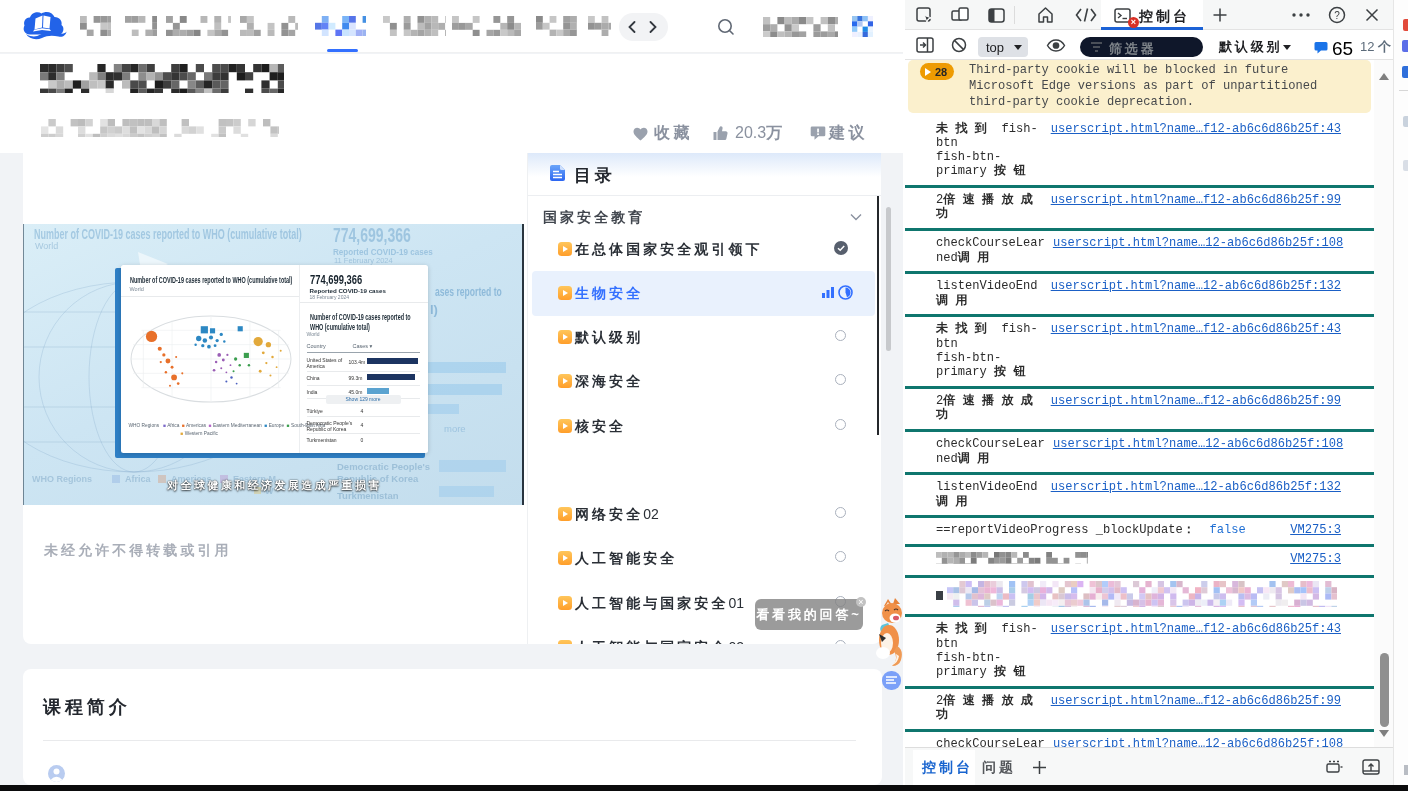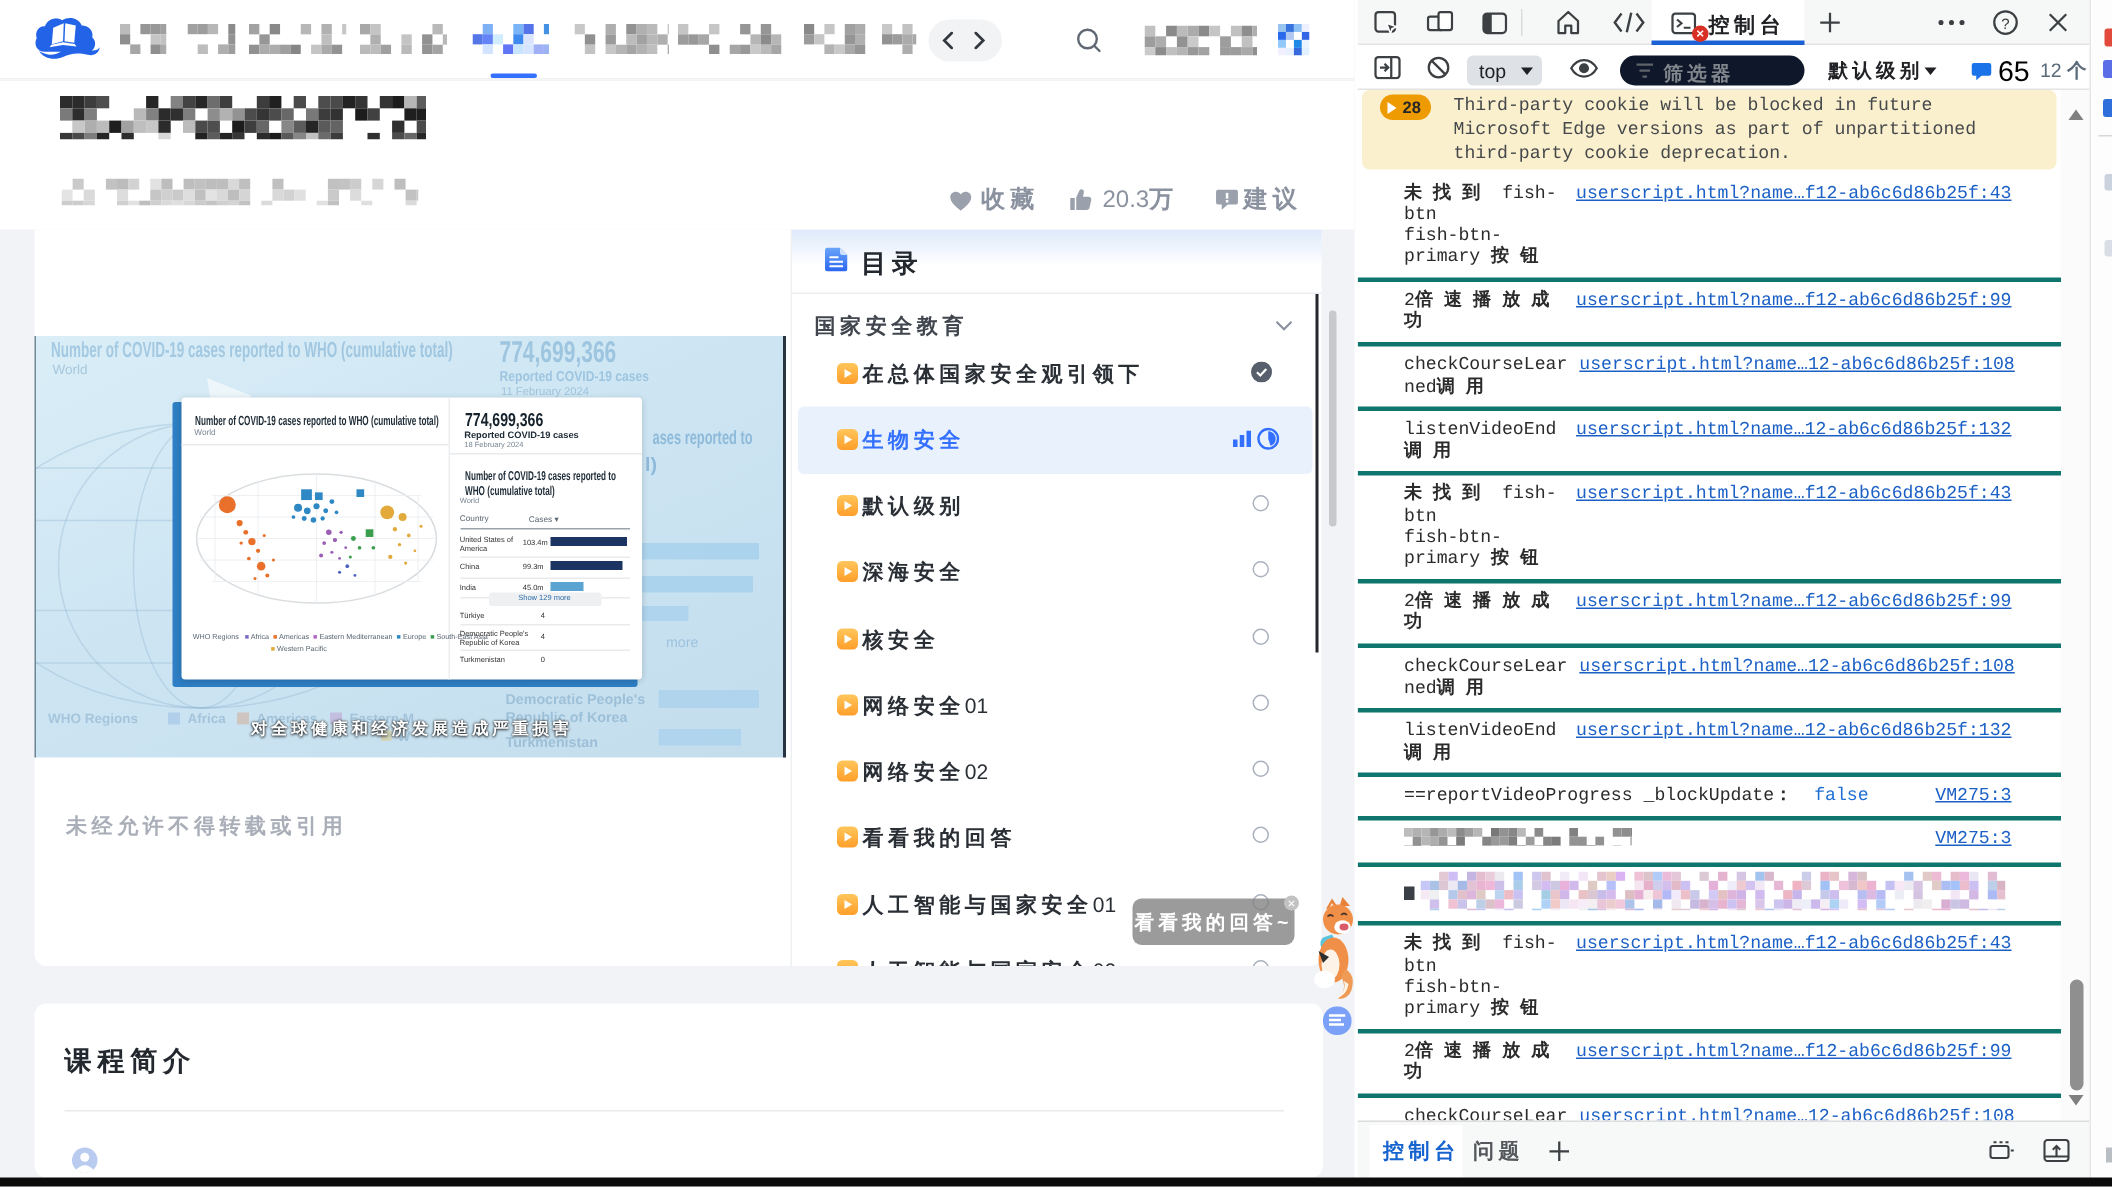--- a/index.html
+++ b/index.html
@@ -627,33 +627,28 @@
       <div class="titem" style="top:206px">
           <span class="ticon"></span>
           <span class="ttext"><span class="cj">深海安全</span></span>
           <span class="tcircle"></span>
         </div>
       <div class="titem" style="top:250.5px">
           <span class="ticon"></span>
           <span class="ttext"><span class="cj">核安全</span></span>
           <span class="tcircle"></span>
         </div>
-      <div class="titem" style="top:294.5px">
-          <span class="ticon"></span>
-          <span class="ttext"><span class="cj">网络安全</span>01</span>
-          <span class="tcircle"></span>
-        </div>
       <div class="titem" style="top:338.5px">
           <span class="ticon"></span>
           <span class="ttext"><span class="cj">网络安全</span>02</span>
           <span class="tcircle"></span>
         </div>
       <div class="titem" style="top:383px">
           <span class="ticon"></span>
-          <span class="ttext"><span class="cj">看看我的回答</span></span>
+          <span class="ttext"><span class="cj">人工智能安全</span></span>
           <span class="tcircle"></span>
         </div>
       <div class="titem" style="top:427.5px">
           <span class="ticon"></span>
           <span class="ttext"><span class="cj">人工智能与国家安全</span>01</span>
           <span class="tcircle"></span>
         </div>
       <div class="titem" style="top:471.5px">
           <span class="ticon"></span>
           <span class="ttext"><span class="cj">人工智能与国家安全</span>02</span>

